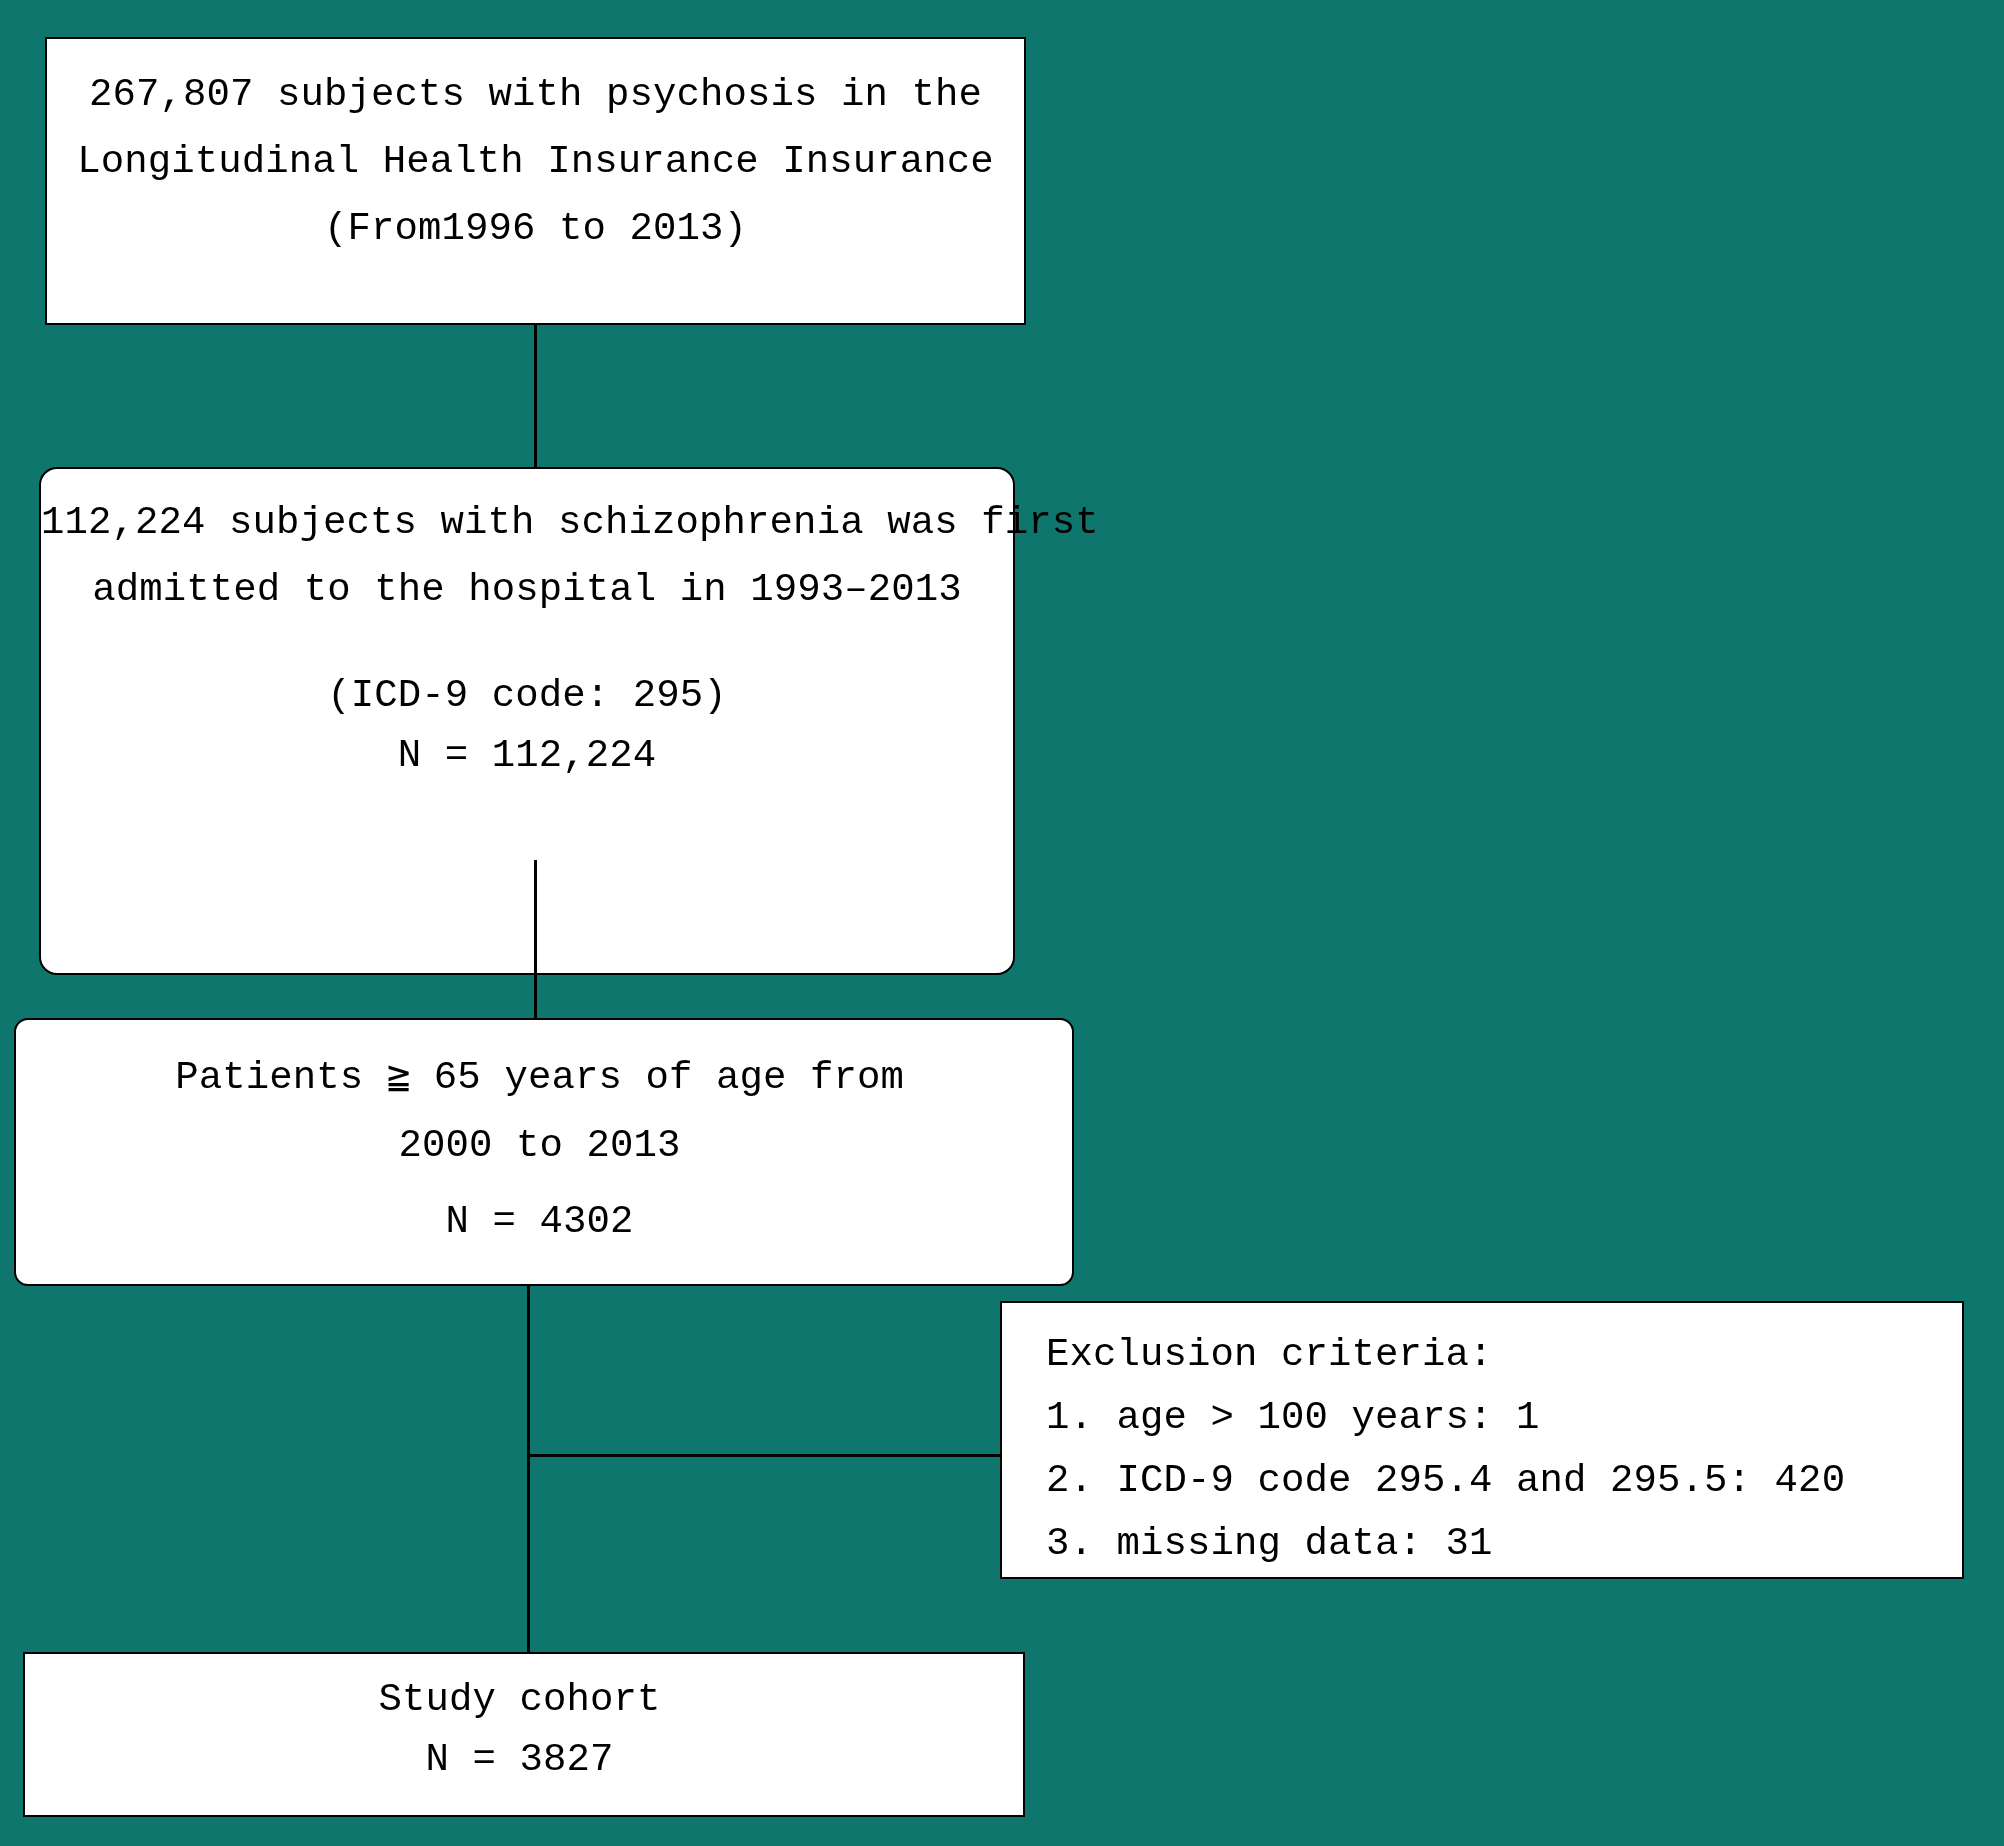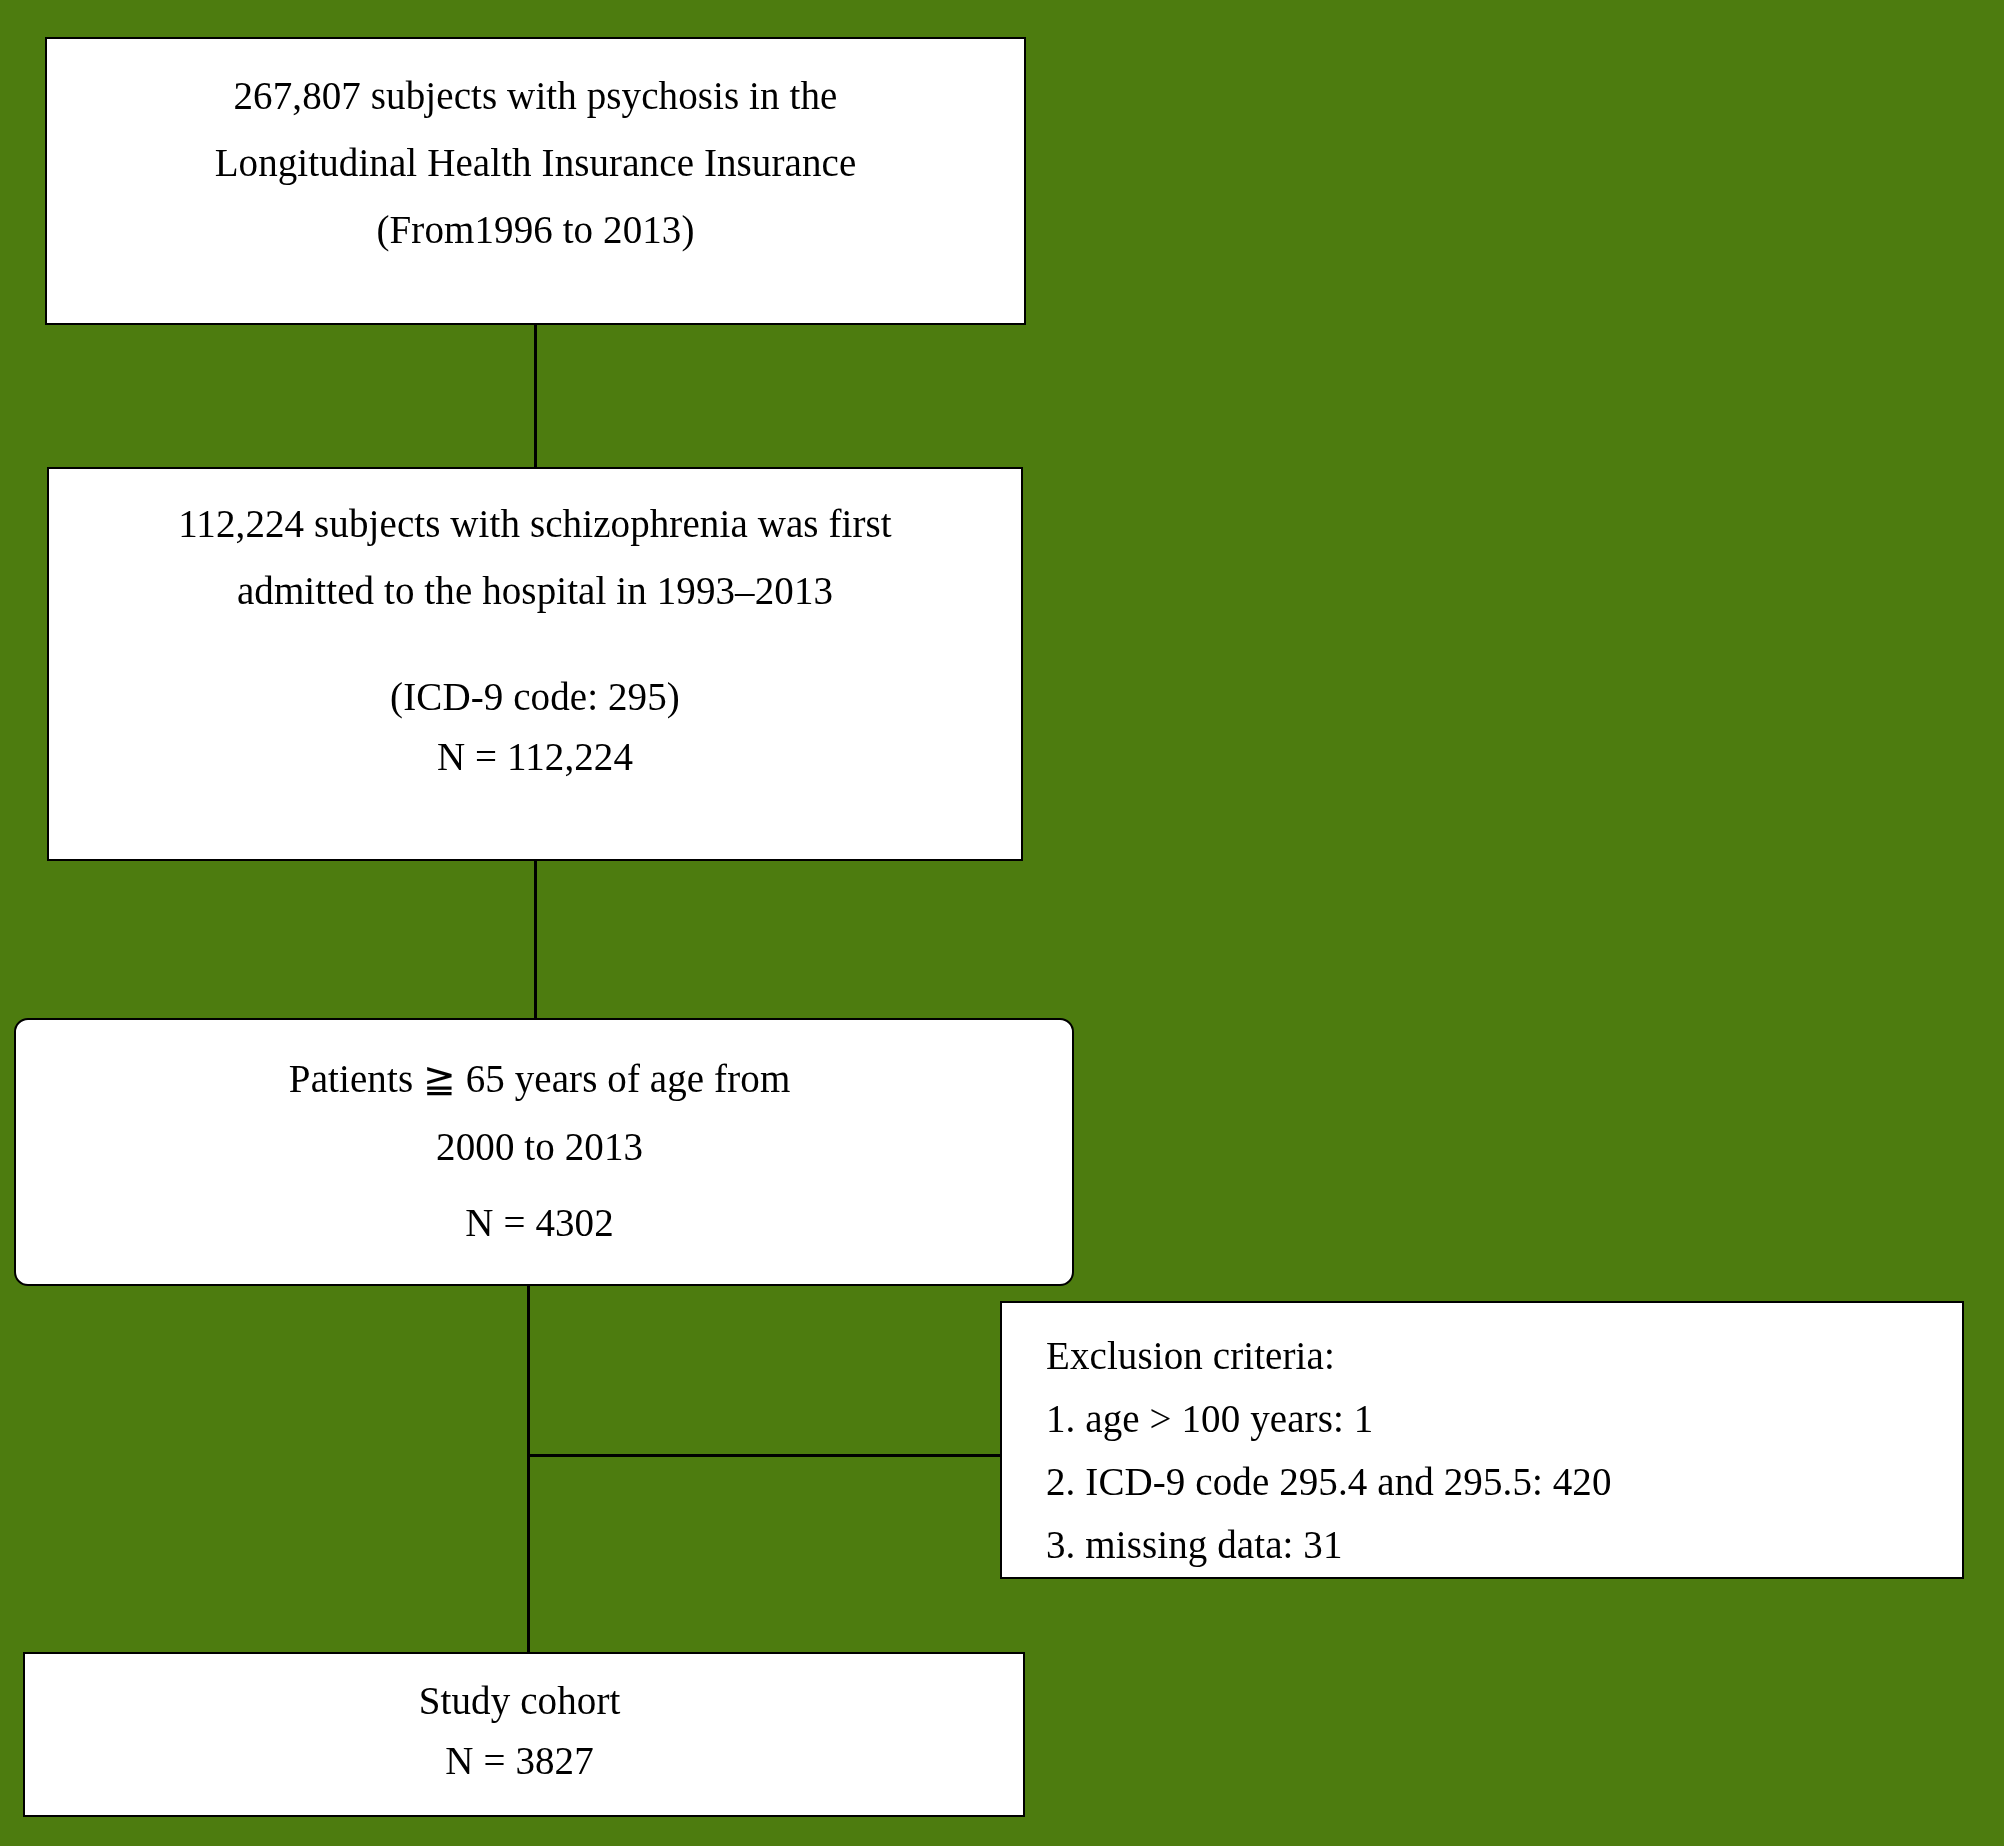--- a/index.html
+++ b/index.html
@@ -9,22 +9,23 @@
     background: #ffffff;
   }
   body {
     font-family: "Liberation Serif", "DejaVu Serif", serif;
     color: #000000;
   }
   #flowchart-canvas {
     position: relative;
     width: 2005px;
     height: 1847px;
-    background: #4d7c0f;
+    background: #0f766e;
     overflow: hidden;
+    font-family: Liberation Mono, monospace;
   }
 
   
   .node-box {
     position: absolute;
     box-sizing: border-box;
     border: 2.5px solid #000000;
     background: #ffffff;
   }
   .node-text {
@@ -49,21 +50,21 @@
     background: #000000;
   }
   .connector-h {
     position: absolute;
     height: 3.1px;
     background: #000000;
   }
 
   
   #box-psychosis      { left: 45px;   top: 37px;   width: 981px; height: 288px; }
-  #box-schizophrenia  { left: 47px;   top: 467px;  width: 976px; height: 394px; }
+  #box-schizophrenia  { left: 39px;   top: 467px;  width: 976px; height: 508px; border-radius: 18px; }
   #box-elderly        { left: 14px;   top: 1018px; width: 1060px; height: 268px; border-radius: 14px; }
   #box-exclusion      { left: 1000px; top: 1301px; width: 964px; height: 278px; }
   #box-cohort         { left: 23px;   top: 1652px; width: 1002px; height: 165px; }
 
   #connector-1 { left: 534px; top: 325px;  height: 144px; }
   #connector-2 { left: 534px; top: 860px; height: 159px; }
   #connector-3 { left: 527px; top: 1286px; height: 367px; }
   #branch-exclusion { left: 527px; top: 1454px; width: 476px; }
 </style>
 </head>

